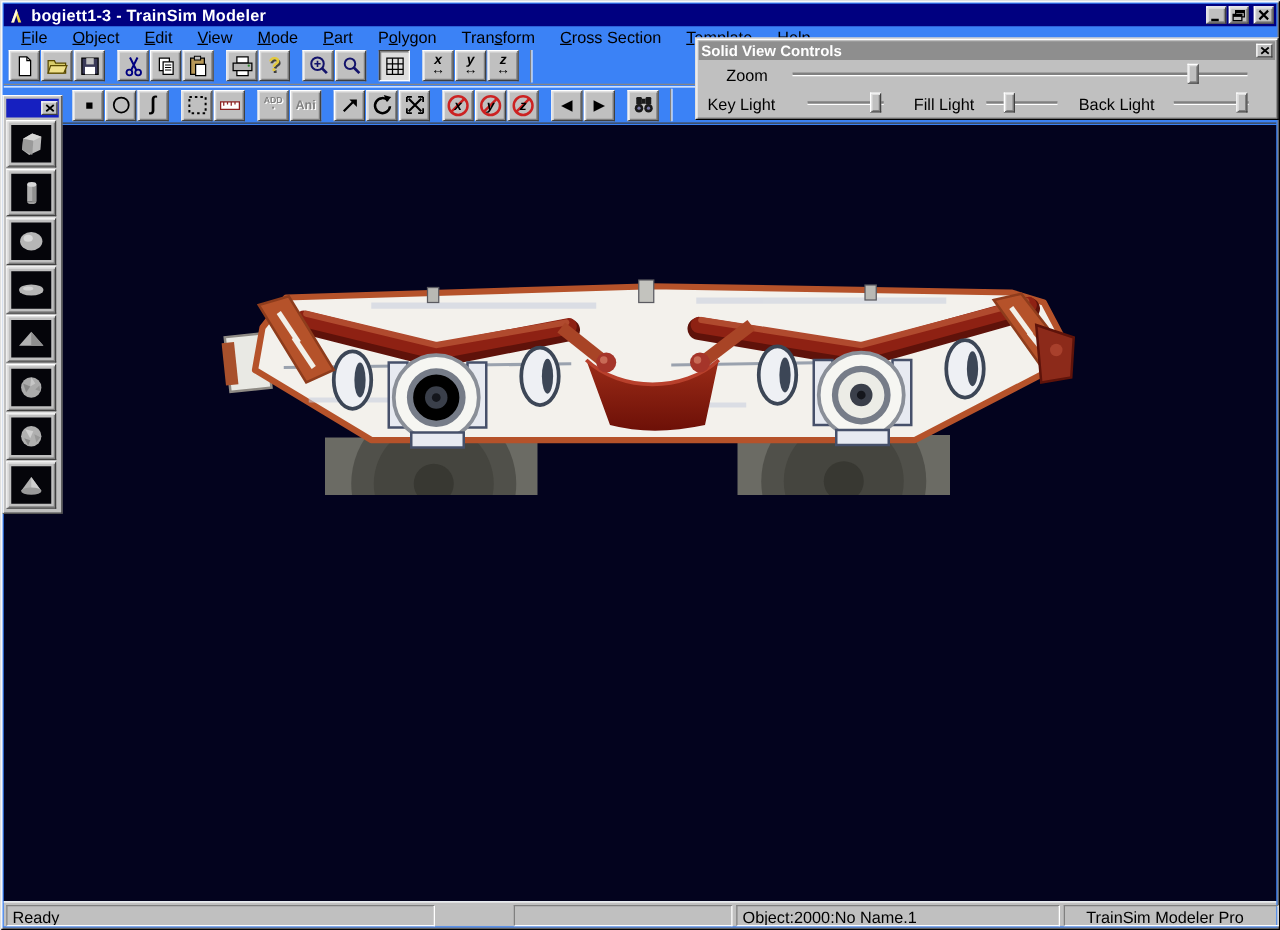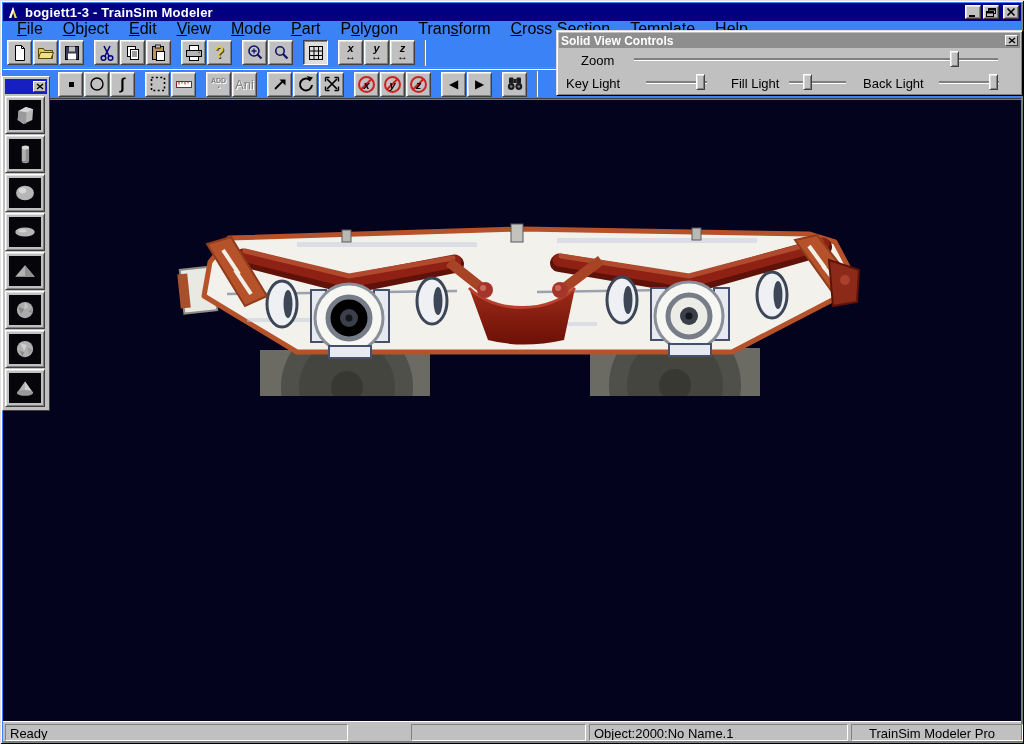--- a/index.html
+++ b/index.html
@@ -21,21 +21,21 @@
     width:16px; height:14px; background:#c0c0c0; margin-left:2px;
     border:1px solid; border-color:#fff #404040 #404040 #fff;
     box-shadow: inset 1px 1px 0 #dfdfdf, inset -1px -1px 0 #808080;
     display:flex; align-items:center; justify-content:center;
   }
   .winbtn svg { display:block; }
   #close-button { margin-left:4px; }
   
   #menubar {
     position:absolute; left:3px; top:21px; width:1018px; height:17px;
-    display:flex; align-items:center; font-size:16px; color:#000; padding-left:4px;
+    display:flex; align-items:center; font-size:13px; color:#000; padding-left:4px;
   }
   .menu-item { padding:1px 10px 2px 10px; white-space:nowrap; }
   .menu-item u { text-decoration:underline; }
   
   #toolbar-top, #toolbar-second {
     position:absolute; left:3px; width:1018px; height:30px; display:flex; align-items:center;
   }
   #toolbar-top { top:38px; border-bottom:1px solid #868686; }
   #toolbar-second { top:69px; height:30px; border-top:1px solid #fff; border-bottom:1px solid #404040; padding-left:51px; }
   .tgroup { display:flex; margin-left:4px; margin-right:5px; }
@@ -54,21 +54,21 @@
   .tbtn svg { display:block; }
   .tbtn.disabled { filter:grayscale(1); }
   .tbtn.disabled .sm, .tbtn.disabled .sm2 { color:#808080; text-shadow:1px 1px 0 #fff; }
   .rowend { width:2px; height:26px; border-left:1px solid #808080; border-right:1px solid #fff; margin-left:3px; }
   .ax { font-weight:bold; font-style:italic; font-size:11px; line-height:8px; display:block; text-align:center; }
   .ax2 { font-size:11px; line-height:9px; display:block; text-align:center; }
   .lk { font-weight:bold; font-style:italic; font-size:11px; position:relative; z-index:1; }
   .nosym { position:absolute; left:3px; top:3px; width:17px; height:17px; border:2px solid #cc2222; border-radius:50%; }
   .nosym:after { content:""; position:absolute; left:-1px; top:5px; width:15px; height:0; border-top:2px solid #cc2222; transform:rotate(-45deg); }
   .sm  { font-size:7px; font-weight:bold; color:#808080; text-shadow:1px 1px 0 #fff; line-height:7px; text-align:center; display:block; }
-  .sm2 { font-size:13px; font-weight:normal; color:#808080; text-shadow:1px 1px 0 #fff; }
+  .sm2 { font-size:10px; font-weight:bold; color:#808080; text-shadow:1px 1px 0 #fff; }
   .big { font-size:16px; font-weight:bold; line-height:16px; }
   .tri { font-size:12px; line-height:12px; }
   .helpq { color:#e3c93c; font-weight:bold; font-size:16px; text-shadow:1px 1px 0 #404040; }
   
   #viewport {
     position:absolute; left:3px; top:100px; width:1018px; height:621px;
     background:#03031e; overflow:hidden;
   }
   #model { position:absolute; left:174px; top:122px; }
   

